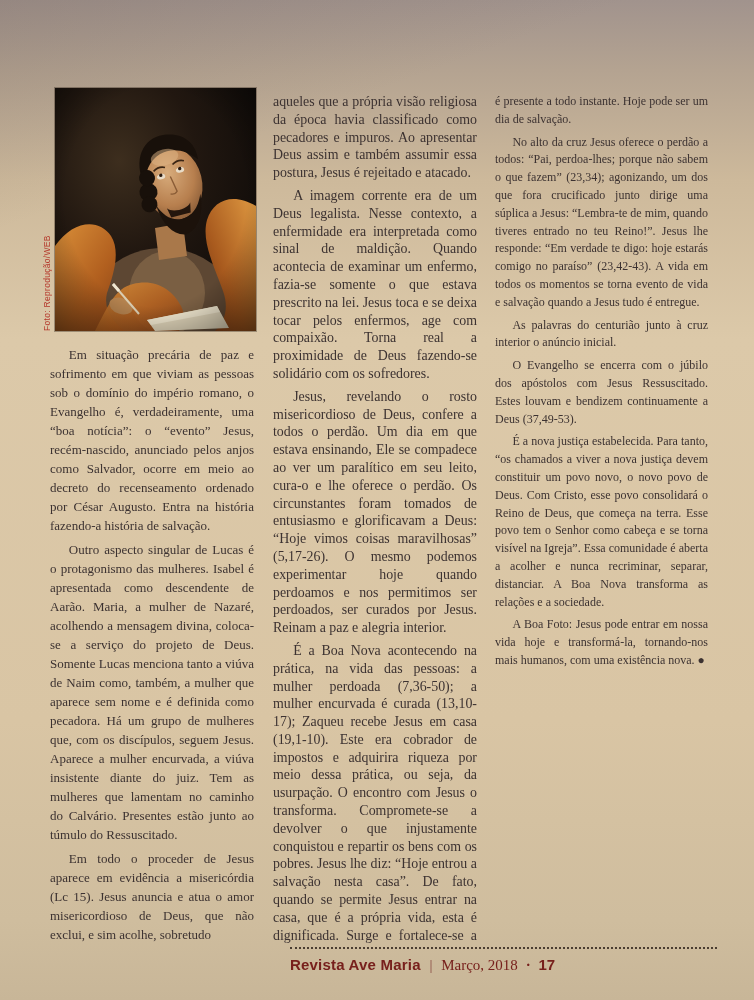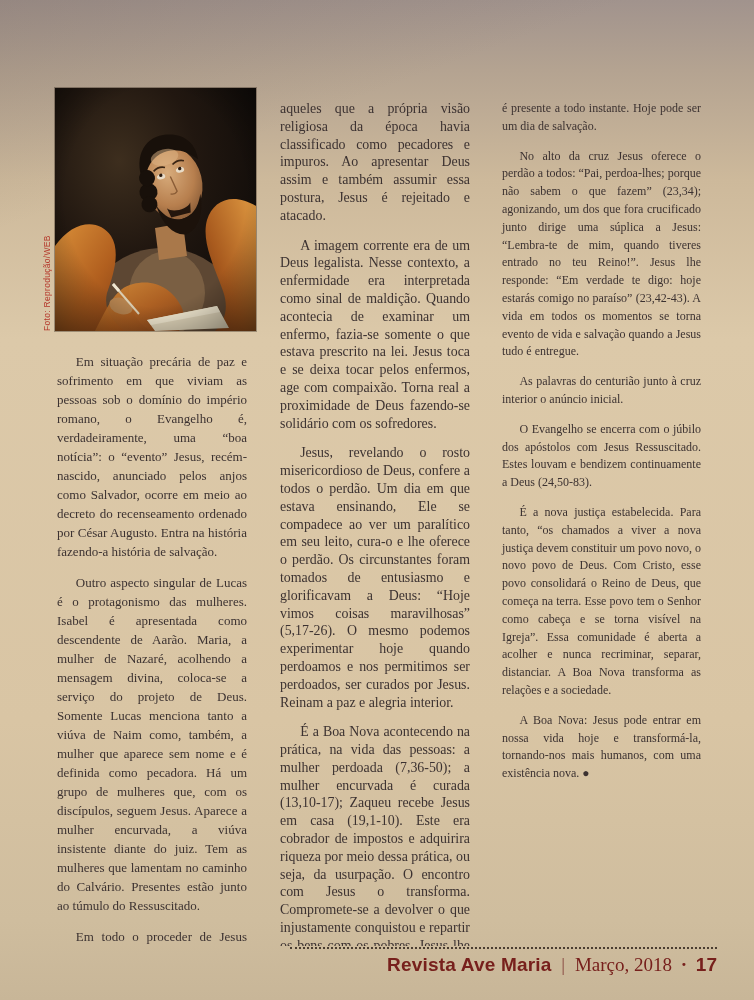--- a/index.html
+++ b/index.html
@@ -23,42 +23,42 @@
     transform:rotate(-90deg) translateX(0);
     font-family:"Liberation Sans", sans-serif;
     font-size:8.5px; letter-spacing:0.3px;
     color:#b5392c; white-space:nowrap;
   }
   .col{
     position:absolute;
     text-align:justify;
     overflow:hidden;
   }
-  .col p{margin:12px; text-indent:1.45em;}
+  .col p{margin:5px; text-indent:1.45em;}
   .col p.noindent{text-indent:0;}
   .col-left{
     left:45px; top:340px; width:214px; height:604px;
     font-size:13px; line-height:19px;
   }
   .col-mid{
     left:268px; top:88px; width:214px; height:858px;
     font-size:13.9px; line-height:17.8px;
   }
   .col-right{
     left:490px; top:88px; width:223px; height:858px;
     font-size:12px; line-height:17.8px;
   }
   .footer-divider{
     position:absolute; left:290px; top:947px; width:427px; height:0;
     border-top:2px dotted #4a3d31;
   }
   .footer{
     position:absolute; left:290px; top:956px; width:427px;
-    text-align:right; color:#77201c;
-    font-size:19px; line-height:17px;
+    color:#77201c;
+    font-size:15px; line-height:17px;
     white-space:nowrap;
   }
   .footer .mag{
     font-family:"Liberation Sans", sans-serif;
     font-weight:bold; letter-spacing:0.2px;
   }
   .footer .sep{ margin:0 5px; font-weight:300; color:#8a4a42; }
   .footer .date{ font-family:"Liberation Serif", serif; }
   .footer .dot{ margin:0 4px; font-weight:bold; }
   .footer .pagenum{
@@ -151,23 +151,23 @@
   <div class="col col-mid">
       <p class="noindent">aqueles que a própria visão religiosa da época havia classificado como pecadores e impuros. Ao apresentar Deus assim e também assumir essa postura, Jesus é rejeitado e atacado.</p>
       <p>A imagem corrente era de um Deus legalista. Nesse contexto, a enfermidade era interpretada como sinal de maldição. Quando acontecia de examinar um enfermo, fazia-se somente o que estava prescrito na lei. Jesus toca e se deixa tocar pelos enfermos, age com compaixão. Torna real a proximidade de Deus fazendo-se solidário com os sofredores.</p>
       <p>Jesus, revelando o rosto misericordioso de Deus, confere a todos o perdão. Um dia em que estava ensinando, Ele se compadece ao ver um paralítico em seu leito, cura-o e lhe oferece o perdão. Os circunstantes foram tomados de entusiasmo e glorificavam a Deus: “Hoje vimos coisas maravilhosas” (5,17-26). O mesmo podemos experimentar hoje quando perdoamos e nos permitimos ser perdoados, ser curados por Jesus. Reinam a paz e alegria interior.</p>
       <p>É a Boa Nova acontecendo na prática, na vida das pessoas: a mulher perdoada (7,36-50); a mulher encurvada é curada (13,10-17); Zaqueu recebe Jesus em casa (19,1-10). Este era cobrador de impostos e adquirira riqueza por meio dessa prática, ou seja, da usurpação. O encontro com Jesus o transforma. Compromete-se a devolver o que injustamente conquistou e repartir os bens com os pobres. Jesus lhe diz: “Hoje entrou a salvação nesta casa”. De fato, quando se permite Jesus entrar na casa, que é a própria vida, esta é dignificada. Surge e fortalece-se a fraternidade. Com Jesus, a salvação</p>
     </div>
   <div class="col col-right">
       <p class="noindent">é presente a todo instante. Hoje pode ser um dia de salvação.</p>
       <p>No alto da cruz Jesus oferece o perdão a todos: “Pai, perdoa-lhes; porque não sabem o que fazem” (23,34); agonizando, um dos que fora crucificado junto dirige uma súplica a Jesus: “Lembra-te de mim, quando tiveres entrado no teu Reino!”. Jesus lhe responde: “Em verdade te digo: hoje estarás comigo no paraíso” (23,42-43). A vida em todos os momentos se torna evento de vida e salvação quando a Jesus tudo é entregue.</p>
       <p>As palavras do centurião junto à cruz interior o anúncio inicial.</p>
-      <p>O Evangelho se encerra com o júbilo dos apóstolos com Jesus Ressuscitado. Estes louvam e bendizem continuamente a Deus (24,50-83).</p>
+      <p>O Evangelho se encerra com o júbilo dos apóstolos com Jesus Ressuscitado. Estes louvam e bendizem continuamente a Deus (37,49-53).</p>
       <p>É a nova justiça estabelecida. Para tanto, “os chamados a viver a nova justiça devem constituir um povo novo, o novo povo de Deus. Com Cristo, esse povo consolidará o Reino de Deus, que começa na terra. Esse povo tem o Senhor como cabeça e se torna visível na Igreja”. Essa comunidade é aberta a acolher e nunca recriminar, separar, distanciar. A Boa Nova transforma as relações e a sociedade.</p>
-      <p>A Boa Nova: Jesus pode entrar em nossa vida hoje e transformá-la, tornando-nos mais humanos, com uma existência nova. ●</p>
+      <p>A Boa Foto: Jesus pode entrar em nossa vida hoje e transformá-la, tornando-nos mais humanos, com uma existência nova. ●</p>
     </div>
 
   <div class="footer-divider"></div>
   <div class="footer">
     <span class="mag">Revista Ave Maria</span>
     <span class="sep">|</span>
     <span class="date">Março, 2018</span>
     <span class="dot">·</span>
     <span class="pagenum">17</span>
   </div>

